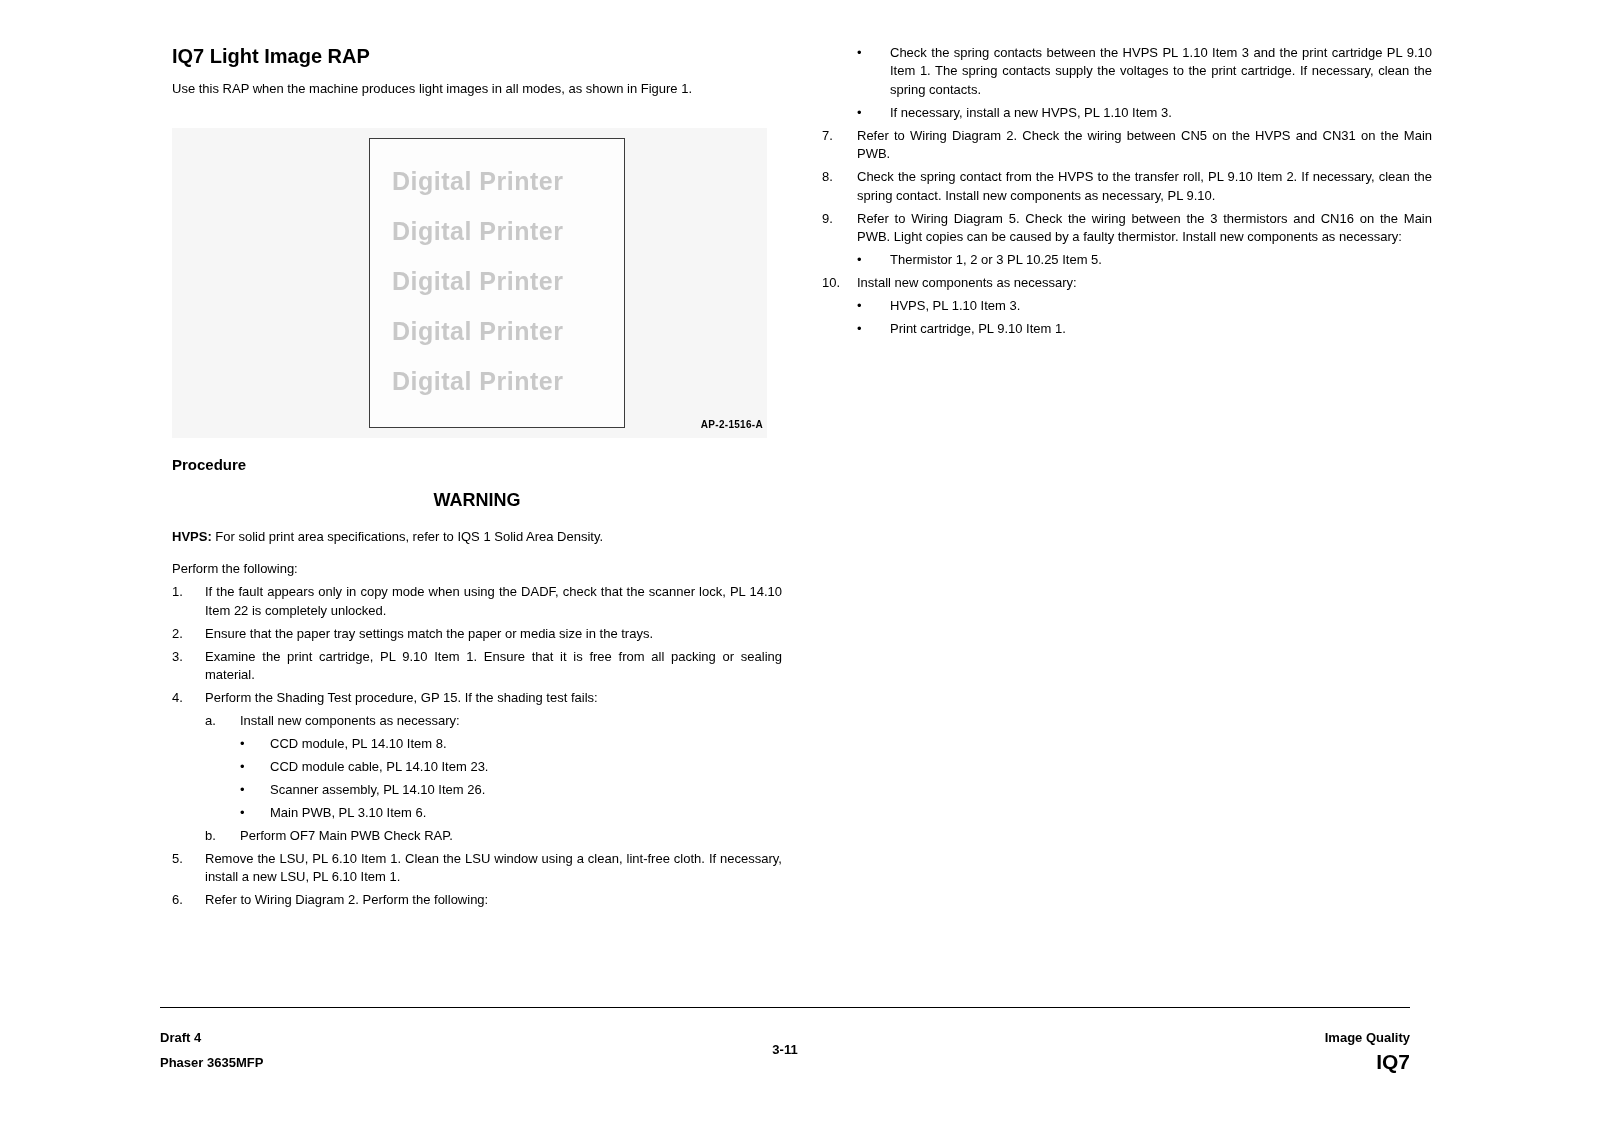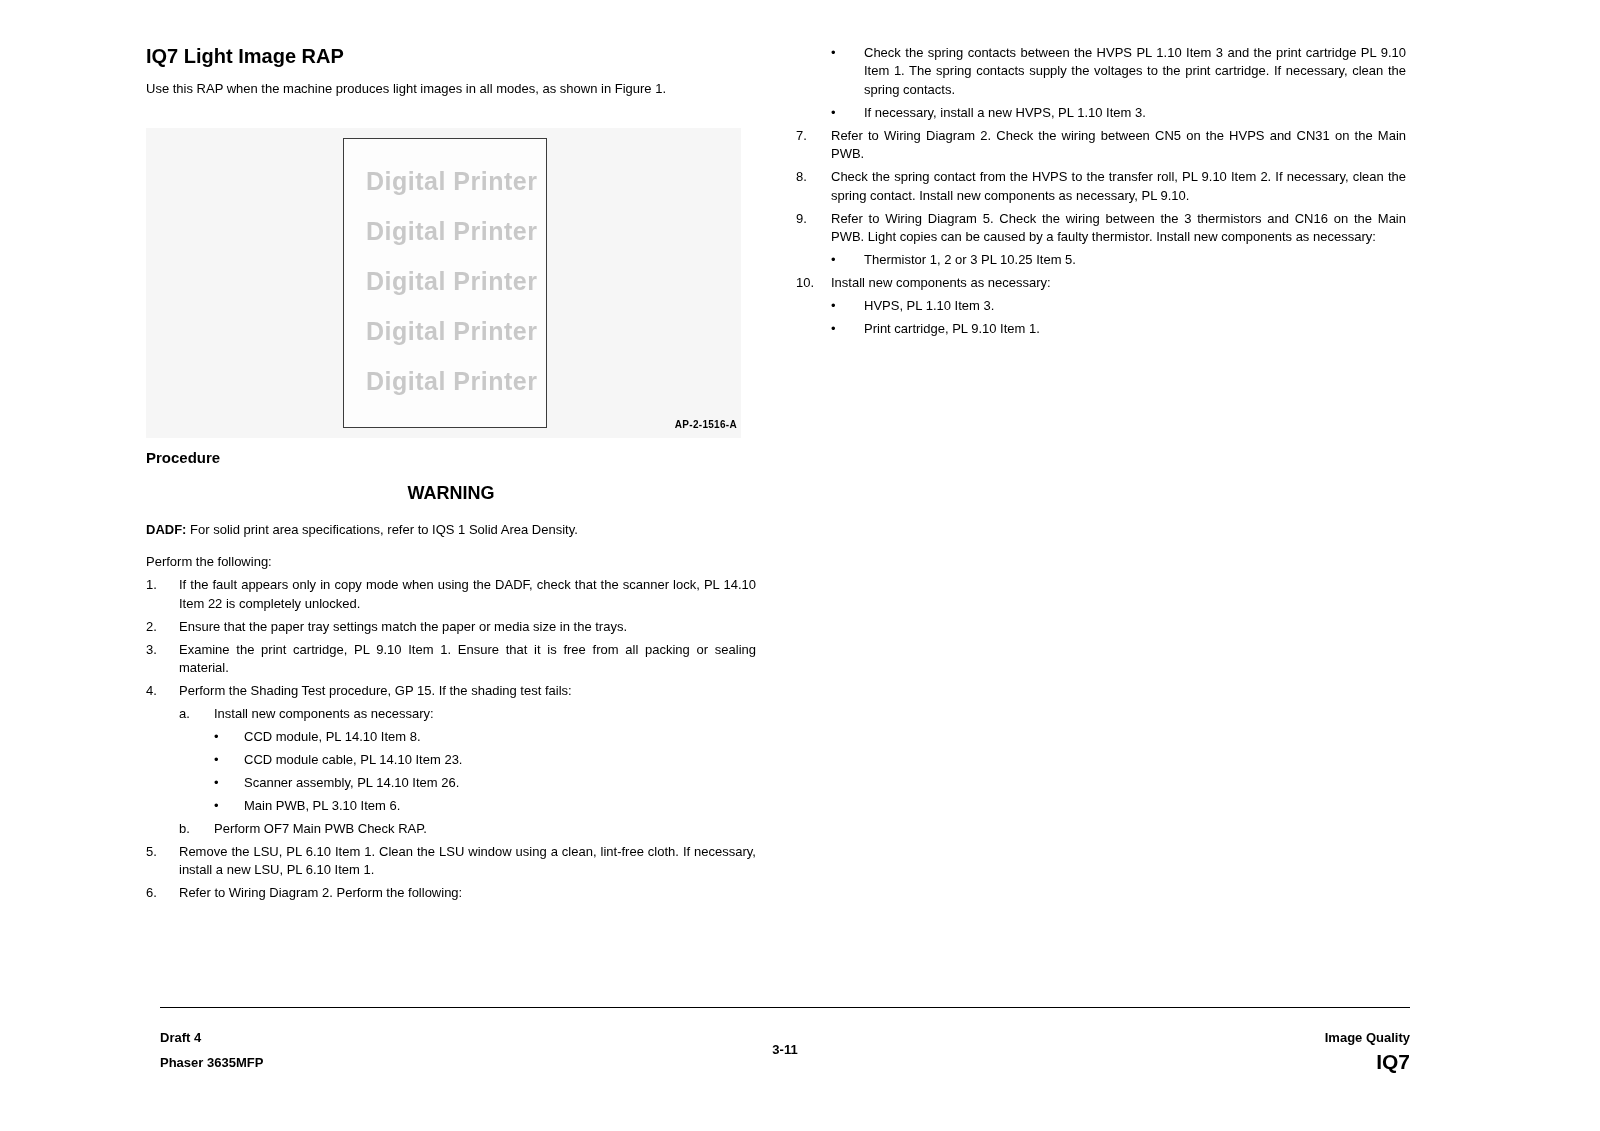--- a/index.html
+++ b/index.html
@@ -8,39 +8,39 @@
     width: 1600px; height: 1131px;
     position: relative;
     overflow: hidden;
     font-family: "Liberation Sans", sans-serif;
     font-size: 13px;
     line-height: 1.42;
     color: #000;
   }
   .columns {
     position: absolute;
-    top: 44px; left: 146px;
+    top: 44px; left: 172px;
     display: flex;
     gap: 40px;
   }
   .col { width: 610px; }
 
   .title { font-size: 20px; font-weight: bold; line-height: 1.2; margin-bottom: 12px; }
   .intro { margin: 0; }
 
   .figure {
     position: relative;
     margin-top: 30px;
     width: 595px; height: 310px;
     background: #f6f6f6;
   }
   .sample-box {
     position: absolute;
     left: 197px; top: 10px;
-    width: 204px; height: 290px;
+    width: 256px; height: 290px;
     background: #fdfdfd;
     border: 1px solid #3c3c3c;
     padding: 17px 0 0 22px;
   }
   .sample-line {
     font-size: 25px;
     font-weight: bold;
     color: #c8c8c8;
     line-height: 50px;
     letter-spacing: 0.5px;
@@ -54,21 +54,21 @@
     letter-spacing: 0.3px;
   }
   .fig-caption {
     width: 595px;
     margin-top: 24px;
     text-align: center;
     font-weight: bold;
     font-size: 12.5px;
   }
 
-  .section-heading { font-size: 15px; font-weight: bold; margin-top: 9px; }
+  .section-heading { font-size: 15px; font-weight: bold; margin-top: 16px; }
   .warning-title { text-align: center; font-weight: bold; font-size: 18px; margin-top: 12px; }
   .warning-text { font-weight: bold; margin-top: 6px; text-align: justify; }
   .note { margin-top: 15px; }
   .note .label { font-weight: bold; }
   .perform { margin-top: 13px; }
 
   .steps { margin-top: 5px; }
   .step { display: flex; margin-top: 4.5px; }
   .step .marker { flex: 0 0 auto; }
   .step .txt { flex: 1 1 auto; text-align: justify; }
@@ -114,21 +114,21 @@
         <div class="sample-line">Digital Printer</div>
         <div class="sample-line">Digital Printer</div>
         <div class="sample-line">Digital Printer</div>
       </div>
       <div class="fig-ref">AP-2-1516-A</div>
     </div>
 
     <h2 class="section-heading">Procedure</h2>
     <div class="warning-title">WARNING</div>
 
-    <p class="note"><span class="label">DADF:</span><span> For solid print area specifications, refer to IQS 1 Solid Area Density.</span></p>
+    <p class="note"><span class="label">HVPS:</span><span> For solid print area specifications, refer to IQS 1 Solid Area Density.</span></p>
 
     <p class="perform">Perform the following:</p>
 
     <div class="steps">
       <div class="step">
         <span class="marker mk33">1.</span>
         <span class="txt">If the fault appears only in copy mode when using the DADF, check that the scanner lock, PL 14.10 Item 22 is completely unlocked.</span>
       </div>
       <div class="step">
         <span class="marker mk33">2.</span>

